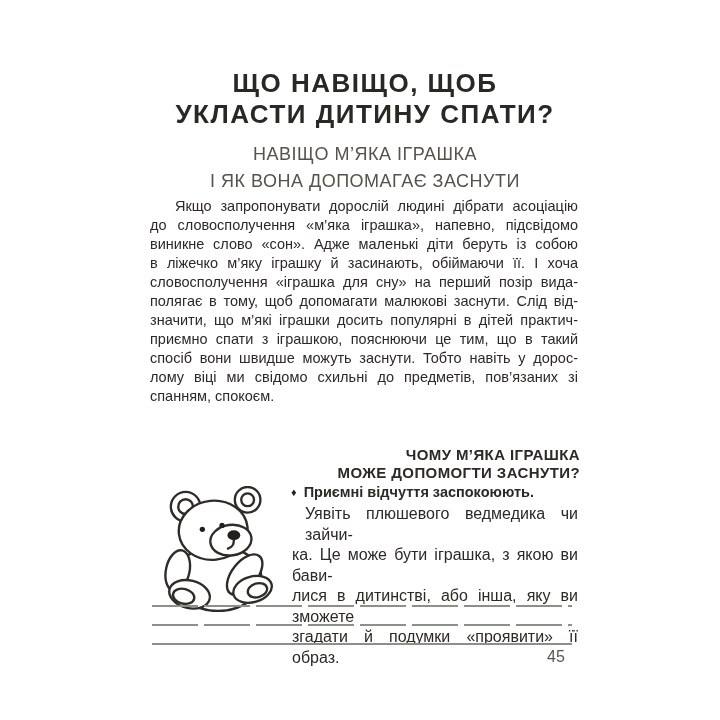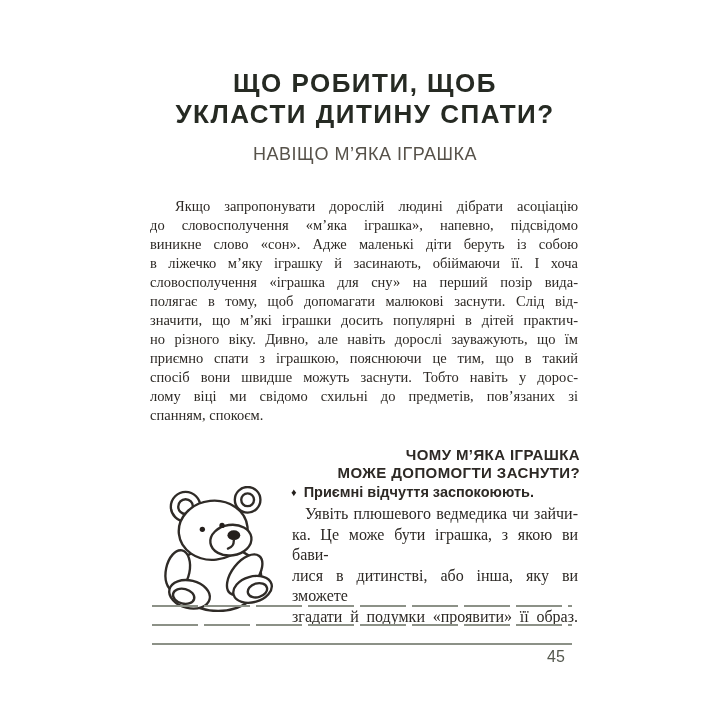--- a/index.html
+++ b/index.html
@@ -19,21 +19,21 @@
   }
   
   .section-subtitle{
     left:140px;top:141px;width:450px;text-align:center;
     font-weight:400;font-size:18px;line-height:27px;
     letter-spacing:.5px;color:#57524a;
   }
 
   
   .intro{left:150px;top:197px;width:428px;font-size:14.5px;line-height:19px;color:#2d2925;}
-  .bline{text-align:justify;font-family:Liberation Serif, serif;}
+  .bline{text-align:justify;}
   .jfull{text-align-last:justify;}
   .ind{padding-left:25px;}
   .ind2{padding-left:13px;}
 
   
   .question-heading{
     left:150px;top:446px;width:430px;text-align:right;
     font-weight:700;font-size:15px;line-height:18px;
     letter-spacing:.4px;color:#2d2925;
   }
@@ -59,37 +59,37 @@
   
   .page-number{
     left:536px;top:648px;width:40px;text-align:center;
     font-size:16px;color:#55594f;
   }
 </style>
 </head>
 <body>
 
 <div class="abs chapter-title">
-  <div>ЩО РОБИТИ, ЩОБ</div>
+  <div>ЩО НАВІЩО, ЩОБ</div>
   <div>УКЛАСТИ ДИТИНУ СПАТИ?</div>
 </div>
 
 <div class="abs section-subtitle">
   <div>НАВІЩО М’ЯКА ІГРАШКА</div>
+  <div>І ЯК ВОНА ДОПОМАГАЄ ЗАСНУТИ</div>
 </div>
 
 <div class="abs intro">
   <div class="bline jfull ind">Якщо запропонувати дорослій людині дібрати асоціацію</div>
   <div class="bline jfull">до словосполучення «м’яка іграшка», напевно, підсвідомо</div>
   <div class="bline jfull">виникне слово «сон». Адже маленькі діти беруть із собою</div>
   <div class="bline jfull">в ліжечко м’яку іграшку й засинають, обіймаючи її. І хоча</div>
   <div class="bline jfull">словосполучення «іграшка для сну» на перший позір вида-</div>
   <div class="bline jfull">полягає в тому, щоб допомагати малюкові заснути. Слід від-</div>
   <div class="bline jfull">значити, що м’які іграшки досить популярні в дітей практич-</div>
-  <div class="bline jfull">но різного віку. Дивно, але навіть дорослі зауважують, що їм</div>
   <div class="bline jfull">приємно спати з іграшкою, пояснюючи це тим, що в такий</div>
   <div class="bline jfull">спосіб вони швидше можуть заснути. Тобто навіть у дорос-</div>
   <div class="bline jfull">лому віці ми свідомо схильні до предметів, пов’язаних зі</div>
   <div class="bline">спанням, спокоєм.</div>
 </div>
 
 <div class="abs question-heading">
   <div>ЧОМУ М’ЯКА ІГРАШКА</div>
   <div>МОЖЕ ДОПОМОГТИ ЗАСНУТИ?</div>
 </div>

